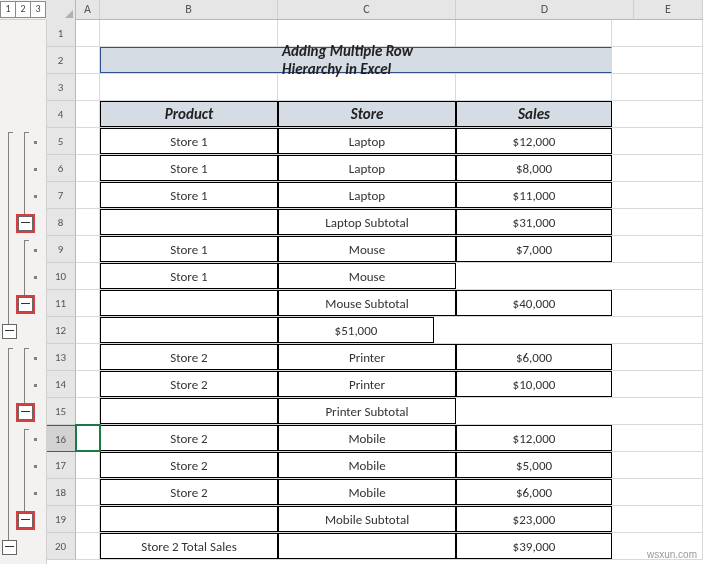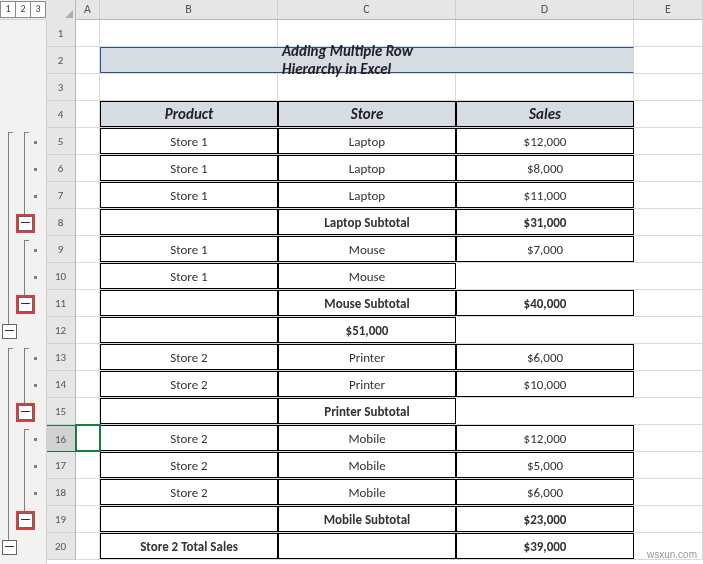--- a/index.html
+++ b/index.html
@@ -155,21 +155,21 @@
     border-right: 1px solid #d9d9d9;
     box-sizing: border-box;
     display: flex;
     align-items: center;
     justify-content: center;
     padding: 0 4px;
   }
   .c-A { width: 24px; }
   .c-B { width: 178px; }
   .c-C { width: 178px; }
-  .c-D { width: 178px; }
+  .c-D { width: 156px; }
   .c-E { flex:1; }
 
   
   .title-row .c-B, .title-row .c-C, .title-row .c-D {
     background: #d6dce4;
     border-top: 1px solid #2f528f;
     border-bottom: 1px solid #2f528f;
     border-left: 1px solid #2f528f;
   }
   .title-row .c-D { border-right: 1px solid #2f528f; }
@@ -186,21 +186,21 @@
     font-weight: bold;
     font-style: italic;
     font-size: 15px;
     color:#222;
   }
   
   .tc {
     border: 1px solid #000 !important;
     text-align: center;
   }
-  .tc.bold { font-weight: bold; }
+  .tc.bold { font-weight: normal; }
 
   
   .sel-cell {
     outline: 2px solid #1a7a43;
     outline-offset: -1px;
     position: relative;
     z-index: 2;
   }
 
   .watermark {

